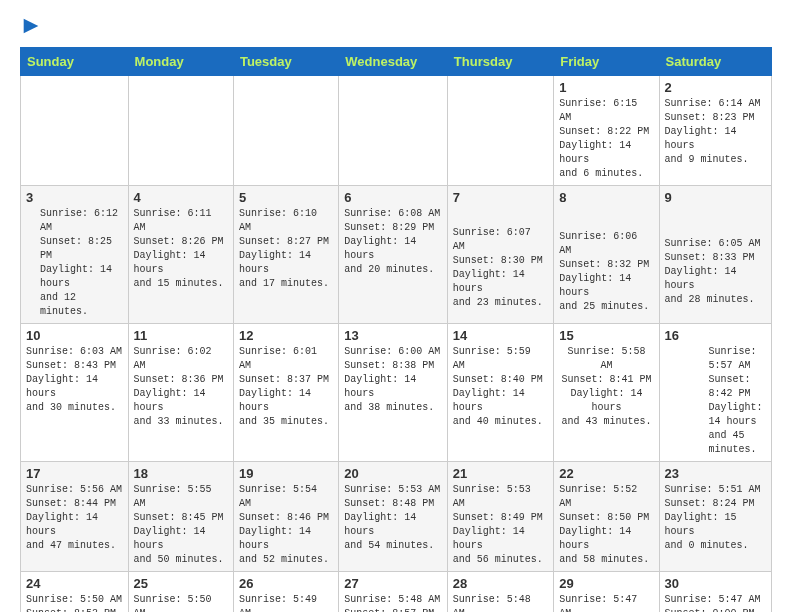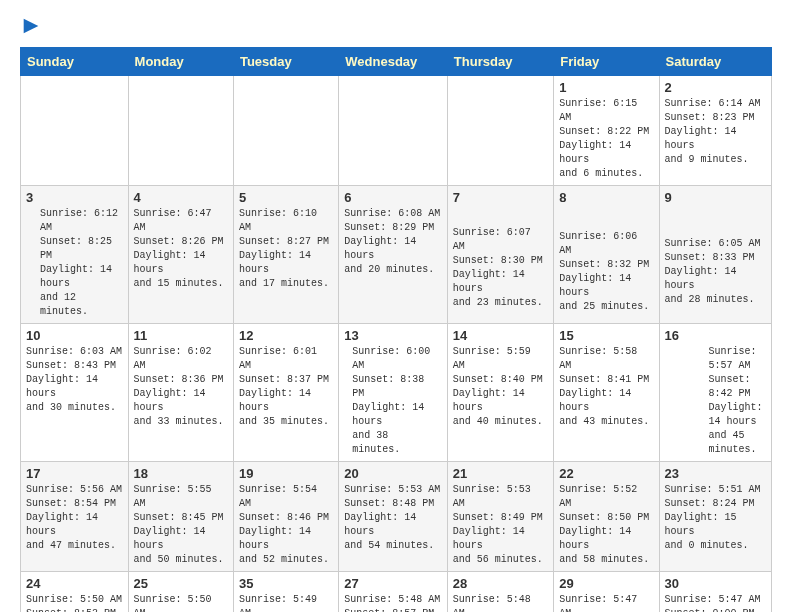--- a/index.html
+++ b/index.html
@@ -10,21 +10,21 @@
     .logo-text { font-size: 18px; line-height: 1.1; }
     .logo-text .general { color: #333; font-weight: bold; }
     .logo-text .blue { color: #1a6bbf; font-weight: bold; }
     .logo-arrow { width: 22px; height: 22px; }
     .title-block { text-align: right; }
     .month-title { font-size: 36px; font-weight: bold; color: #222; }
     .location { font-size: 16px; color: #333; }
     table { width: 100%; border-collapse: collapse; }
     thead tr th {
       background-color: #1a6bbf;
-      color: #fef9c3;
+      color: #bef264;
       text-align: left;
       padding: 6px 6px;
       font-size: 13px;
       border: 1px solid #1a6bbf;
     }
     tbody tr td {
       border: 1px solid #ccc;
       vertical-align: top;
       padding: 4px 5px;
       font-size: 10.5px;
@@ -91,21 +91,21 @@
         <tr>
           <td>
             <div class="day-num">3</div>
             <div class="day-info" style="white-space: pre-line; margin-left: 14px;">Sunrise: 6:12 AM
 Sunset: 8:25 PM
 Daylight: 14 hours
 and 12 minutes.</div>
           </td>
           <td>
             <div class="day-num">4</div>
-            <div class="day-info" style="white-space: pre-line;">Sunrise: 6:47 AM
+            <div class="day-info" style="white-space: pre-line;">Sunrise: 6:11 AM
 Sunset: 8:26 PM
 Daylight: 14 hours
 and 15 minutes.</div>
           </td>
           <td>
             <div class="day-num">5</div>
             <div class="day-info" style="white-space: pre-line;">Sunrise: 6:10 AM
 Sunset: 8:27 PM
 Daylight: 14 hours
 and 17 minutes.</div>
@@ -156,52 +156,52 @@
           </td>
           <td>
             <div class="day-num">12</div>
             <div class="day-info" style="white-space: pre-line;">Sunrise: 6:01 AM
 Sunset: 8:37 PM
 Daylight: 14 hours
 and 35 minutes.</div>
           </td>
           <td>
             <div class="day-num">13</div>
-            <div class="day-info" style="white-space: pre-line; margin-left: 8px;">Sunrise: 6:00 AM
+            <div class="day-info" style="white-space: pre-line;">Sunrise: 6:00 AM
 Sunset: 8:38 PM
 Daylight: 14 hours
 and 38 minutes.</div>
           </td>
           <td>
             <div class="day-num">14</div>
             <div class="day-info" style="white-space: pre-line;">Sunrise: 5:59 AM
 Sunset: 8:40 PM
 Daylight: 14 hours
 and 40 minutes.</div>
           </td>
           <td>
             <div class="day-num">15</div>
-            <div class="day-info" style="white-space: pre-line;">Sunrise: 5:58 AM
+            <div class="day-info" style="white-space: pre-line; text-align: center;">Sunrise: 5:58 AM
 Sunset: 8:41 PM
 Daylight: 14 hours
 and 43 minutes.</div>
           </td>
           <td>
             <div class="day-num">16</div>
             <div class="day-info" style="white-space: pre-line; margin-left: 44px;">Sunrise: 5:57 AM
 Sunset: 8:42 PM
 Daylight: 14 hours
 and 45 minutes.</div>
           </td>
         </tr>
         <tr>
           <td>
             <div class="day-num">17</div>
             <div class="day-info" style="white-space: pre-line;">Sunrise: 5:56 AM
-Sunset: 8:54 PM
+Sunset: 8:44 PM
 Daylight: 14 hours
 and 47 minutes.</div>
           </td>
           <td>
             <div class="day-num">18</div>
             <div class="day-info" style="white-space: pre-line;">Sunrise: 5:55 AM
 Sunset: 8:45 PM
 Daylight: 14 hours
 and 50 minutes.</div>
           </td>
@@ -250,21 +250,21 @@
 and 2 minutes.</div>
           </td>
           <td>
             <div class="day-num">25</div>
             <div class="day-info" style="white-space: pre-line;">Sunrise: 5:50 AM
 Sunset: 8:54 PM
 Daylight: 15 hours
 and 4 minutes.</div>
           </td>
           <td>
-            <div class="day-num">35</div>
+            <div class="day-num">26</div>
             <div class="day-info" style="white-space: pre-line;">Sunrise: 5:49 AM
 Sunset: 8:55 PM
 Daylight: 15 hours
 and 6 minutes.</div>
           </td>
           <td>
             <div class="day-num">27</div>
             <div class="day-info" style="white-space: pre-line;">Sunrise: 5:48 AM
 Sunset: 8:57 PM
 Daylight: 15 hours

